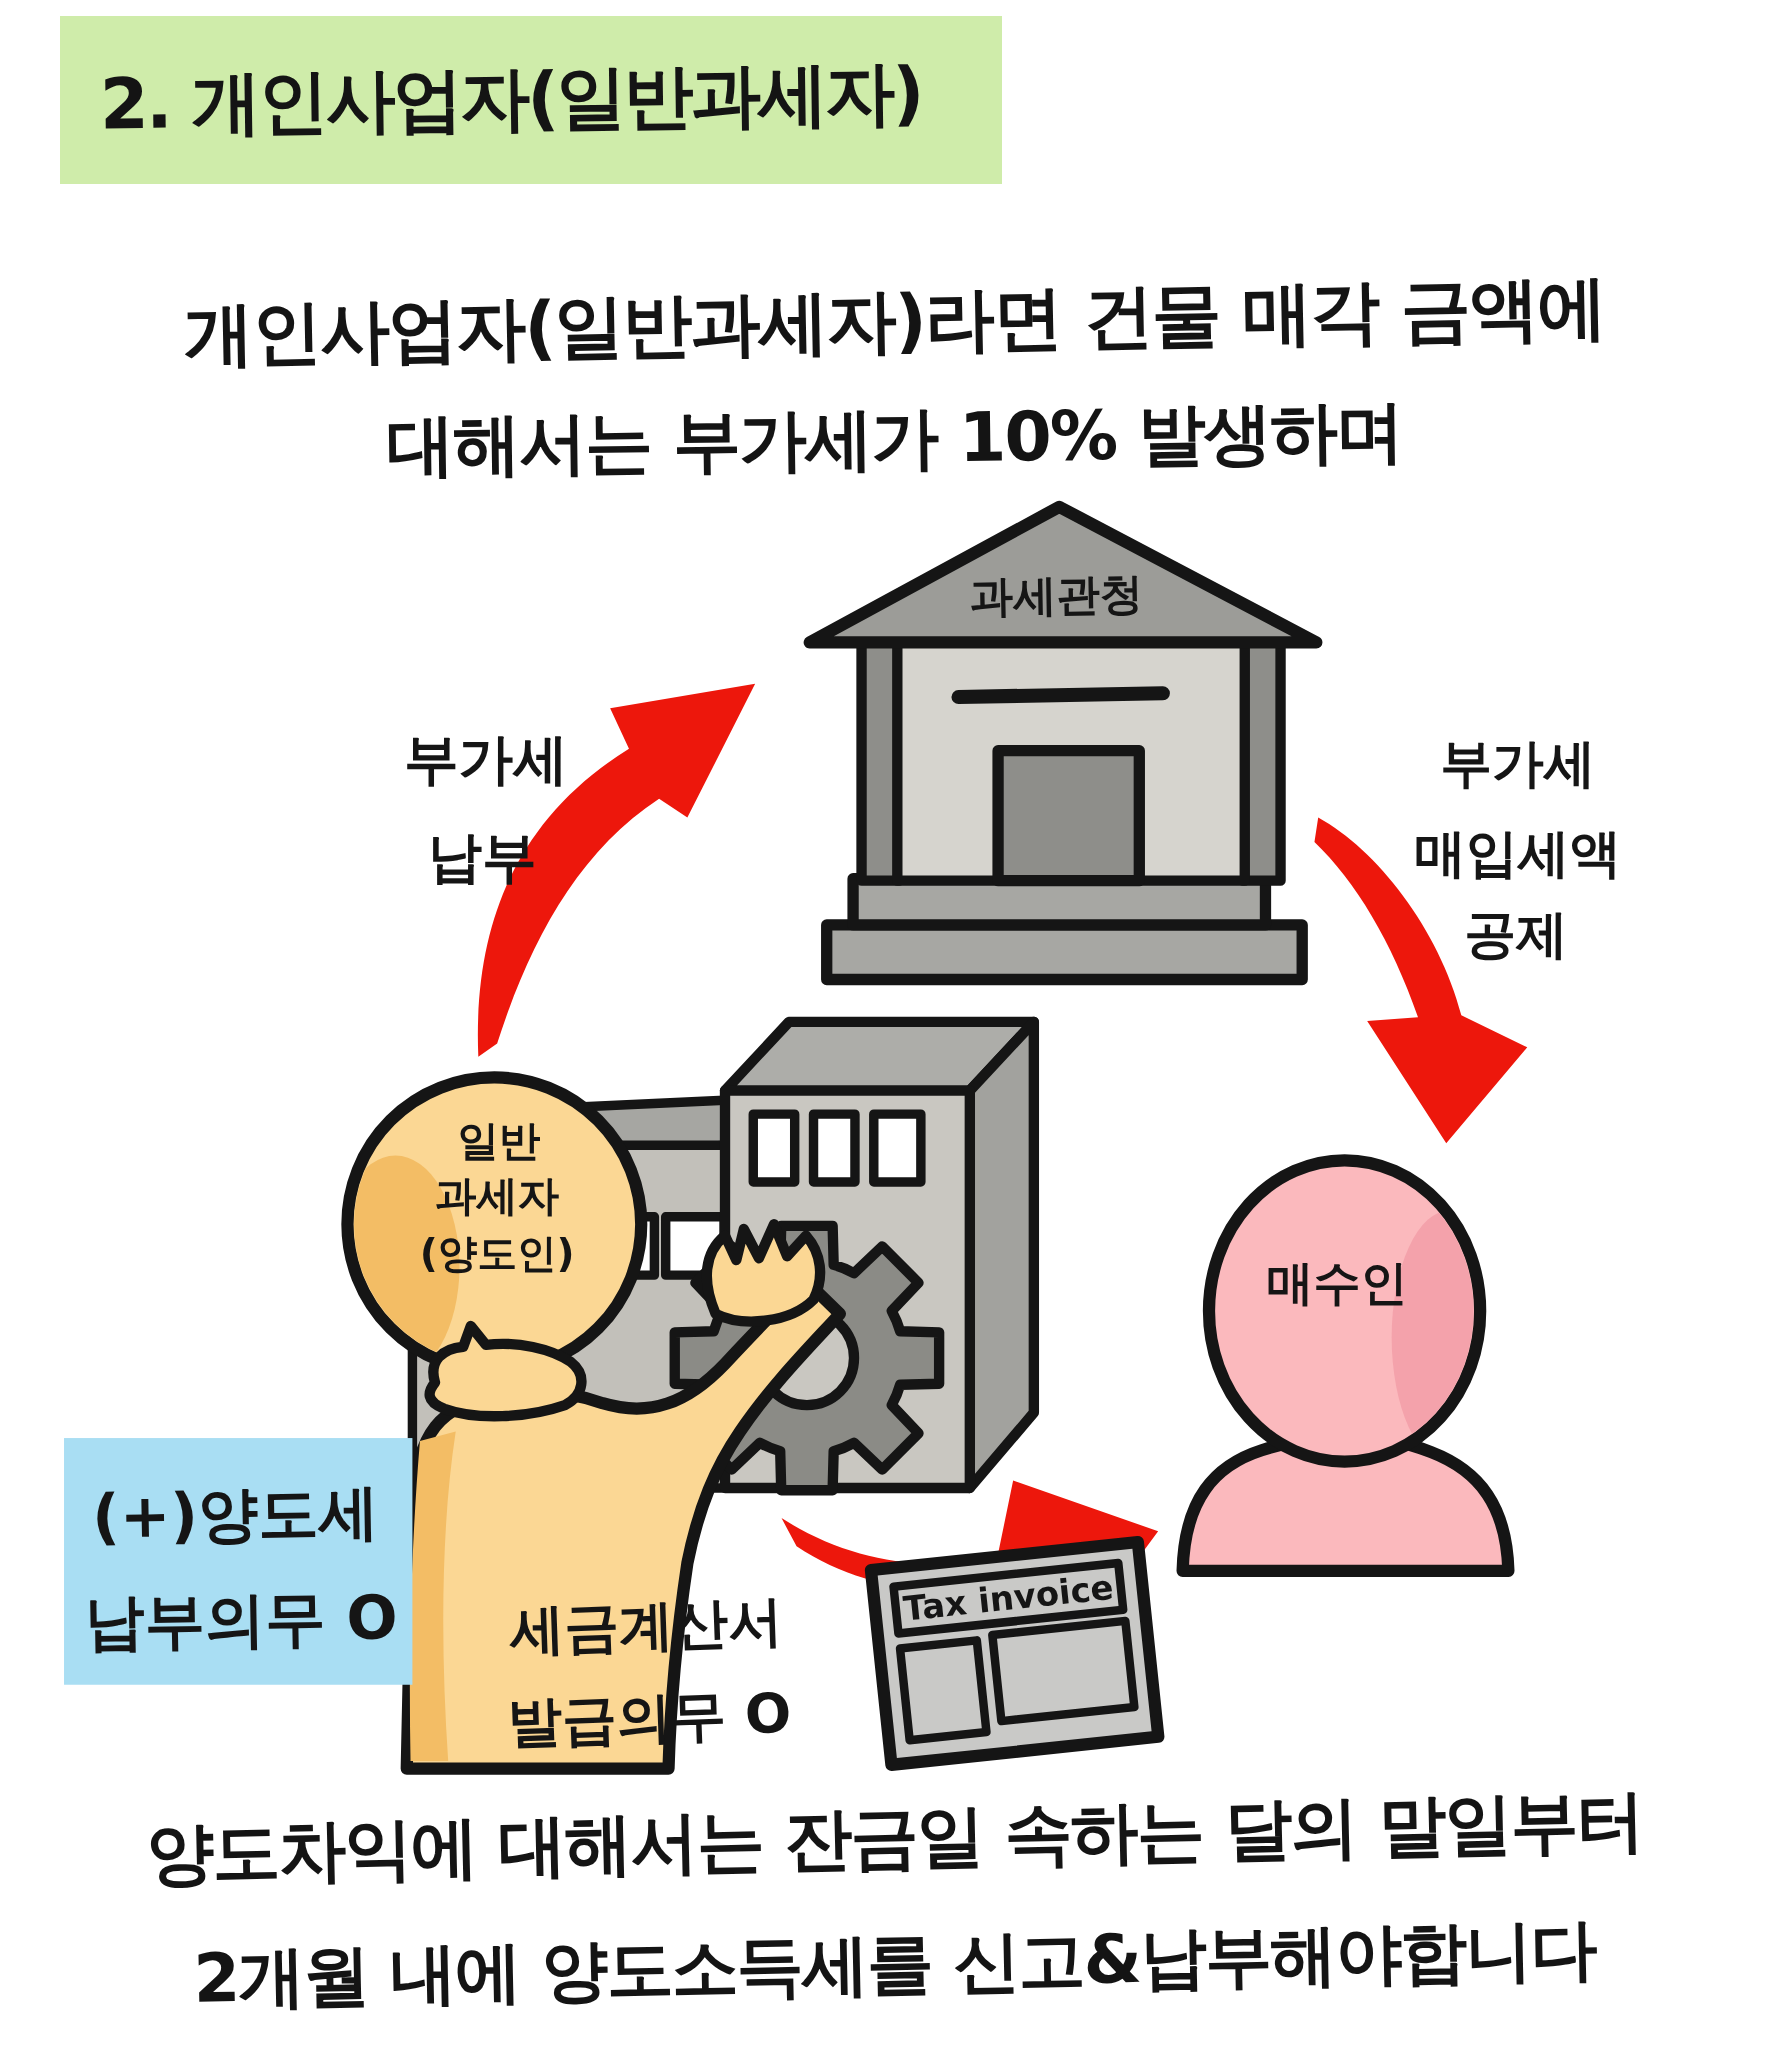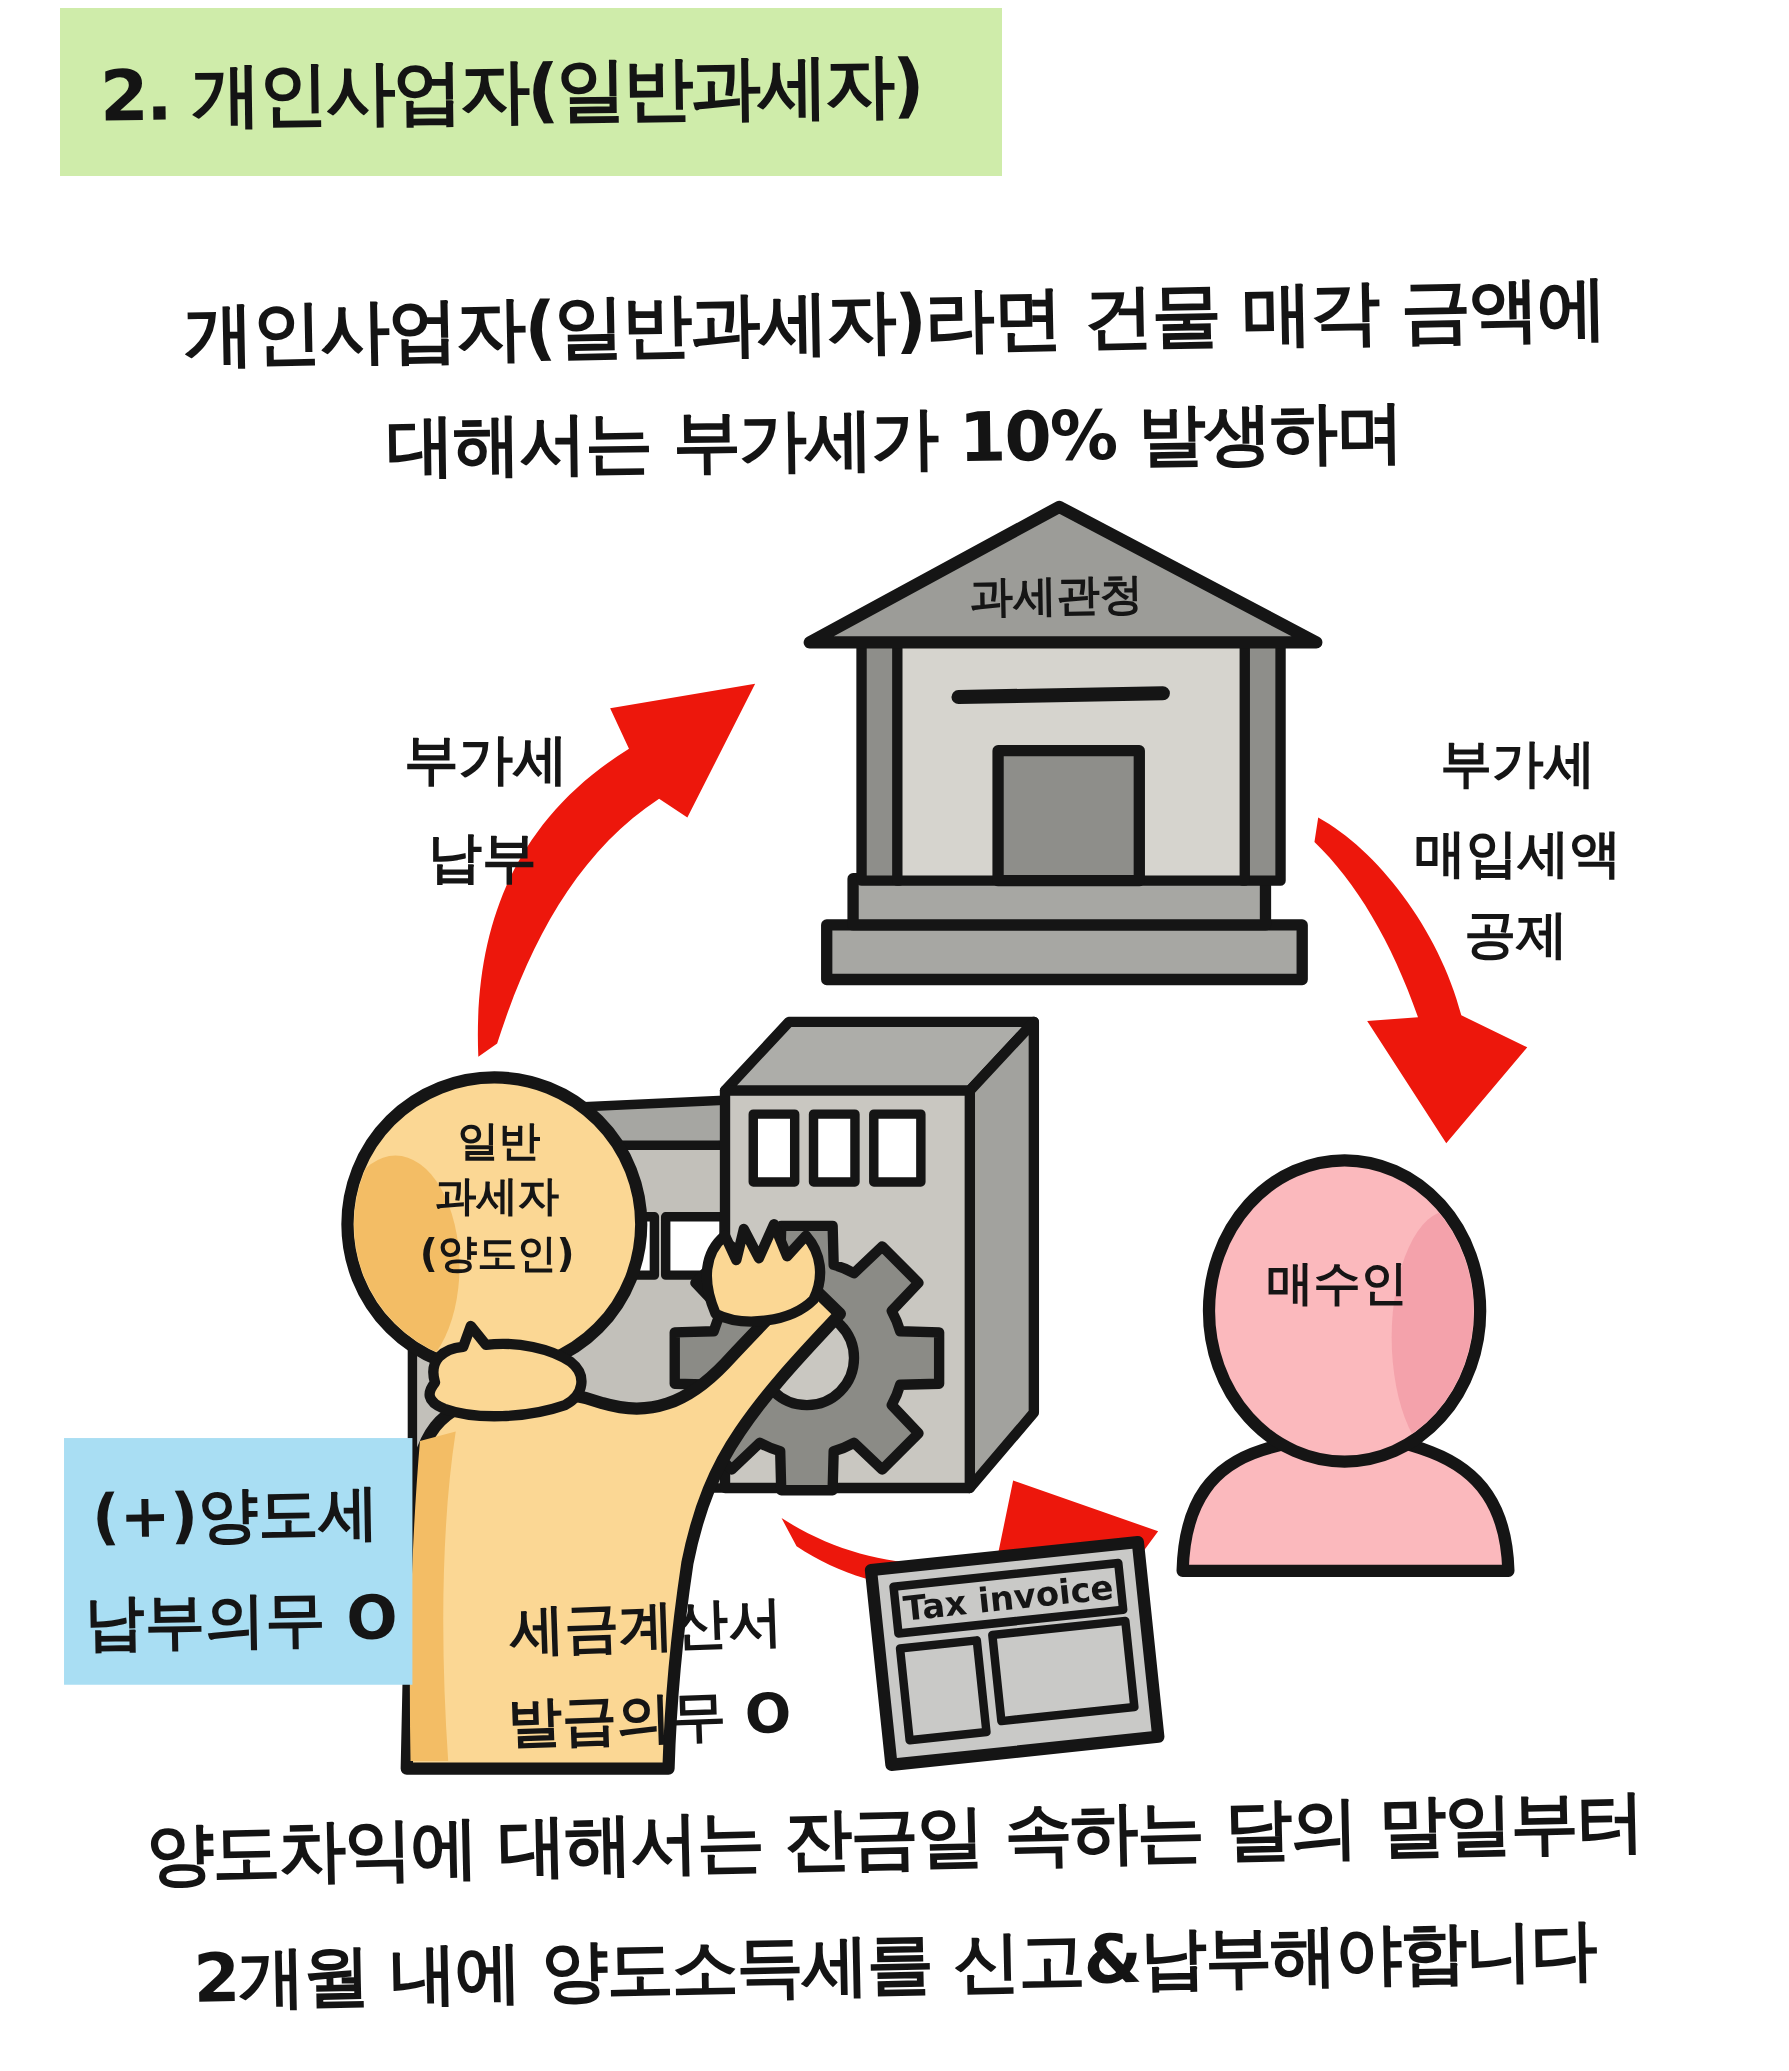--- a/index.html
+++ b/index.html
@@ -1,18 +1,18 @@
 <!DOCTYPE html>
 <html style="font-size:15px"><head>
 <meta charset="utf-8">
 <style>
   html,body{margin:0;padding:0;background:#ffffff}
   .page{position:relative;width:1789px;height:2072px;background:#ffffff;overflow:hidden;
         font-family:"DejaVu Sans","Liberation Sans",sans-serif;color:#141414}
-  .header-box{position:absolute;left:60px;top:8px;width:942px;height:168px;
+  .header-box{position:absolute;left:60px;top:16px;width:942px;height:168px;
               background:#cfecaa;display:flex;align-items:center}
   .header-title{font-size:70px;font-weight:bold;padding-left:40px;letter-spacing:-2.8px;
                 transform:rotate(-0.8deg);white-space:nowrap}
   .txt{position:absolute;left:0;width:100%;text-align:center;font-weight:bold;
        letter-spacing:-1.9px;white-space:nowrap}
   .intro1{top:275px;font-size:70px;transform:rotate(-1.1deg)}
   .intro2{top:394px;font-size:68px;transform:rotate(-0.8deg)}
   .footer1{top:1793px;font-size:68px;transform:rotate(-1.3deg)}
   .footer2{top:1919px;font-size:67px;transform:rotate(-1.2deg)}
   .illustration{position:absolute;left:0;top:0;width:1789px;height:2072px}

